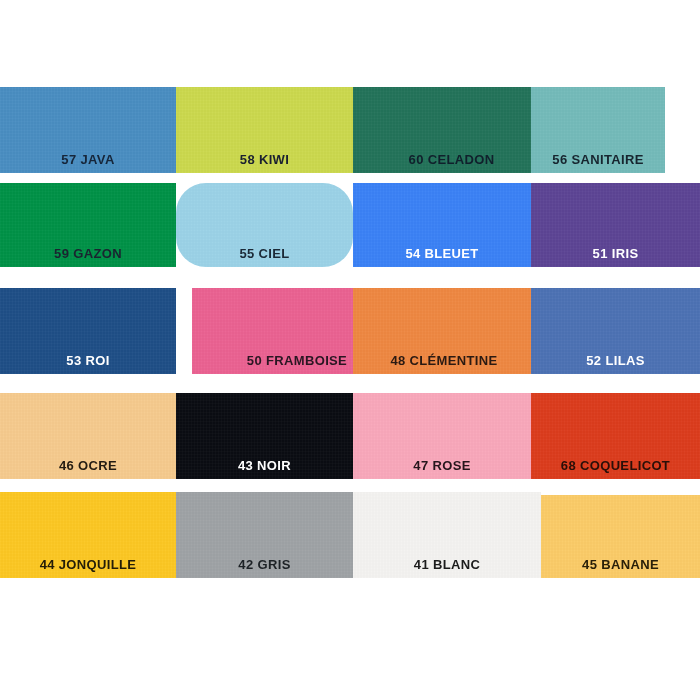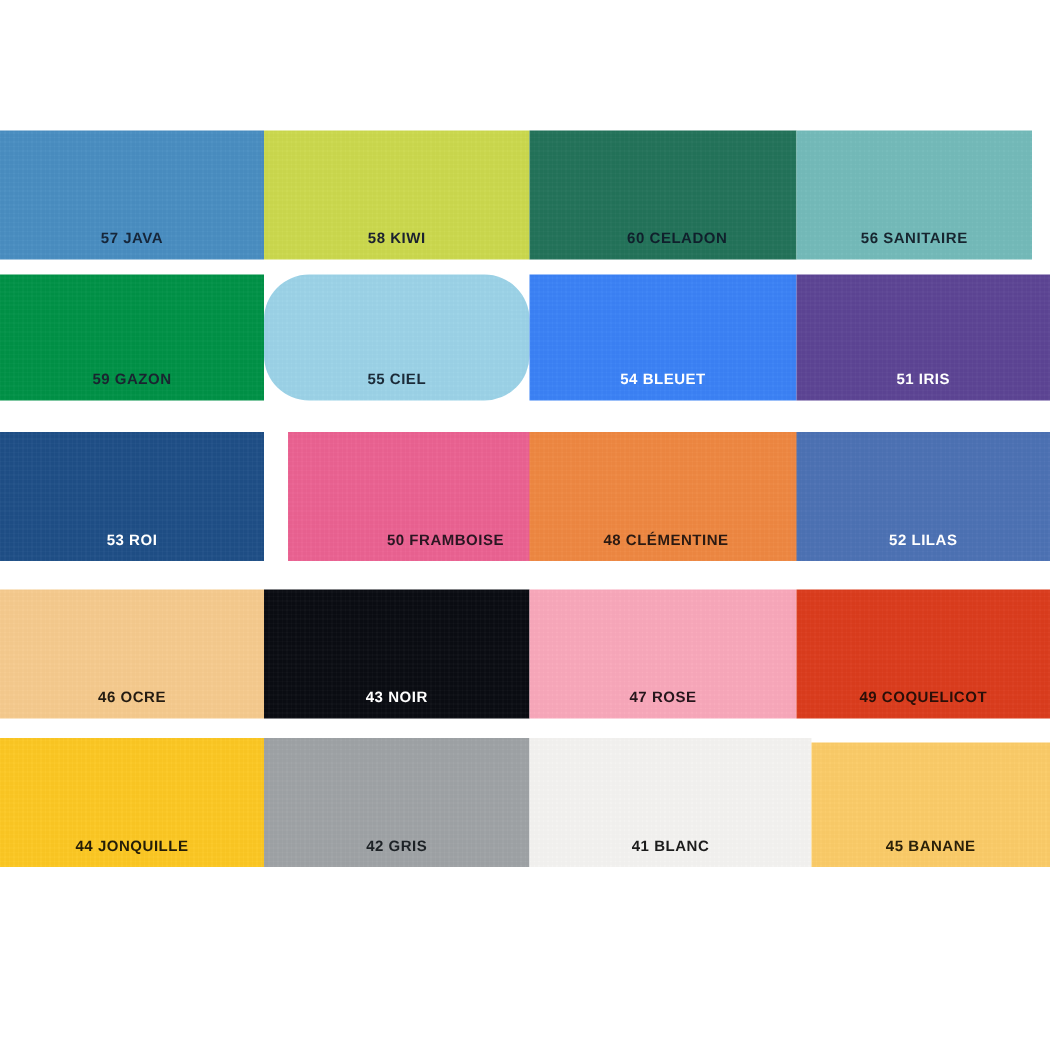--- a/index.html
+++ b/index.html
@@ -49,21 +49,21 @@
       repeating-linear-gradient(0deg, rgba(255,255,255,0.03) 0 1px, rgba(0,0,0,0.015) 1px 3px);
     opacity: 0.55;
   }
 
   .swatch-label {
     position: absolute;
     left: 0;
     right: 0;
     bottom: 7px;
     text-align: center;
-    font-size: 10px;
+    font-size: 13px;
     font-weight: bold;
     letter-spacing: 0.35px;
     line-height: 12px;
     z-index: 2;
     white-space: nowrap;
   }
 </style>
 </head>
 <body>
 
@@ -71,21 +71,21 @@
     <div class="swatch-row" style="top: 87px; height: 86px;">
       <div class="swatch" style="left: 0px; width: 176px; background: rgb(74, 142, 194);">
         <div class="swatch-label" style="color: rgb(22, 38, 58);">57 JAVA</div>
       </div>
       <div class="swatch" style="left: 176px; width: 177px; background: rgb(204, 217, 78);">
         <div class="swatch-label" style="color: rgb(27, 33, 48);">58 KIWI</div>
       </div>
       <div class="swatch" style="left: 353px; width: 178px; background: rgb(35, 115, 90);">
         <div class="swatch-label" style="color: rgb(16, 32, 44); padding-left: 19px;">60 CELADON</div>
       </div>
-      <div class="swatch" style="left: 531px; width: 157px; background: rgb(116, 187, 186);">
+      <div class="swatch" style="left: 531px; width: 134px; background: rgb(116, 187, 186);">
         <div class="swatch-label" style="color: rgb(23, 37, 47);">56 SANITAIRE</div>
       </div>
     </div>
     <div class="swatch-row" style="top: 183px; height: 84px;">
       <div class="swatch" style="left: 0px; width: 176px; background: rgb(0, 146, 71);">
         <div class="swatch-label" style="color: rgb(26, 36, 48);">59 GAZON</div>
       </div>
       <div class="swatch" style="left: 176px; width: 177px; background: rgb(156, 211, 232); border-radius: 30px;">
         <div class="swatch-label" style="color: rgb(27, 42, 56);">55 CIEL</div>
       </div>
@@ -114,21 +114,21 @@
       <div class="swatch" style="left: 0px; width: 176px; background: rgb(246, 203, 142);">
         <div class="swatch-label" style="color: rgb(36, 28, 18);">46 OCRE</div>
       </div>
       <div class="swatch" style="left: 176px; width: 177px; background: rgb(11, 13, 19);">
         <div class="swatch-label" style="color: rgb(255, 255, 255);">43 NOIR</div>
       </div>
       <div class="swatch" style="left: 353px; width: 178px; background: rgb(249, 168, 187);">
         <div class="swatch-label" style="color: rgb(38, 22, 28);">47 ROSE</div>
       </div>
       <div class="swatch" style="left: 531px; width: 169px; background: rgb(220, 60, 29);">
-        <div class="swatch-label" style="color: rgb(42, 15, 8);">49 COQUELICOT</div>
+        <div class="swatch-label" style="color: rgb(42, 15, 8);">68 COQUELICOT</div>
       </div>
     </div>
     <div class="swatch-row" style="top: 492px; height: 86px;">
       <div class="swatch" style="left: 0px; width: 176px; background: rgb(252, 200, 35);">
         <div class="swatch-label" style="color: rgb(36, 29, 8);">44 JONQUILLE</div>
       </div>
       <div class="swatch" style="left: 176px; width: 177px; background: rgb(159, 163, 166);">
         <div class="swatch-label" style="color: rgb(29, 34, 38);">42 GRIS</div>
       </div>
       <div class="swatch" style="left: 353px; width: 188px; background: rgb(244, 243, 241);">

